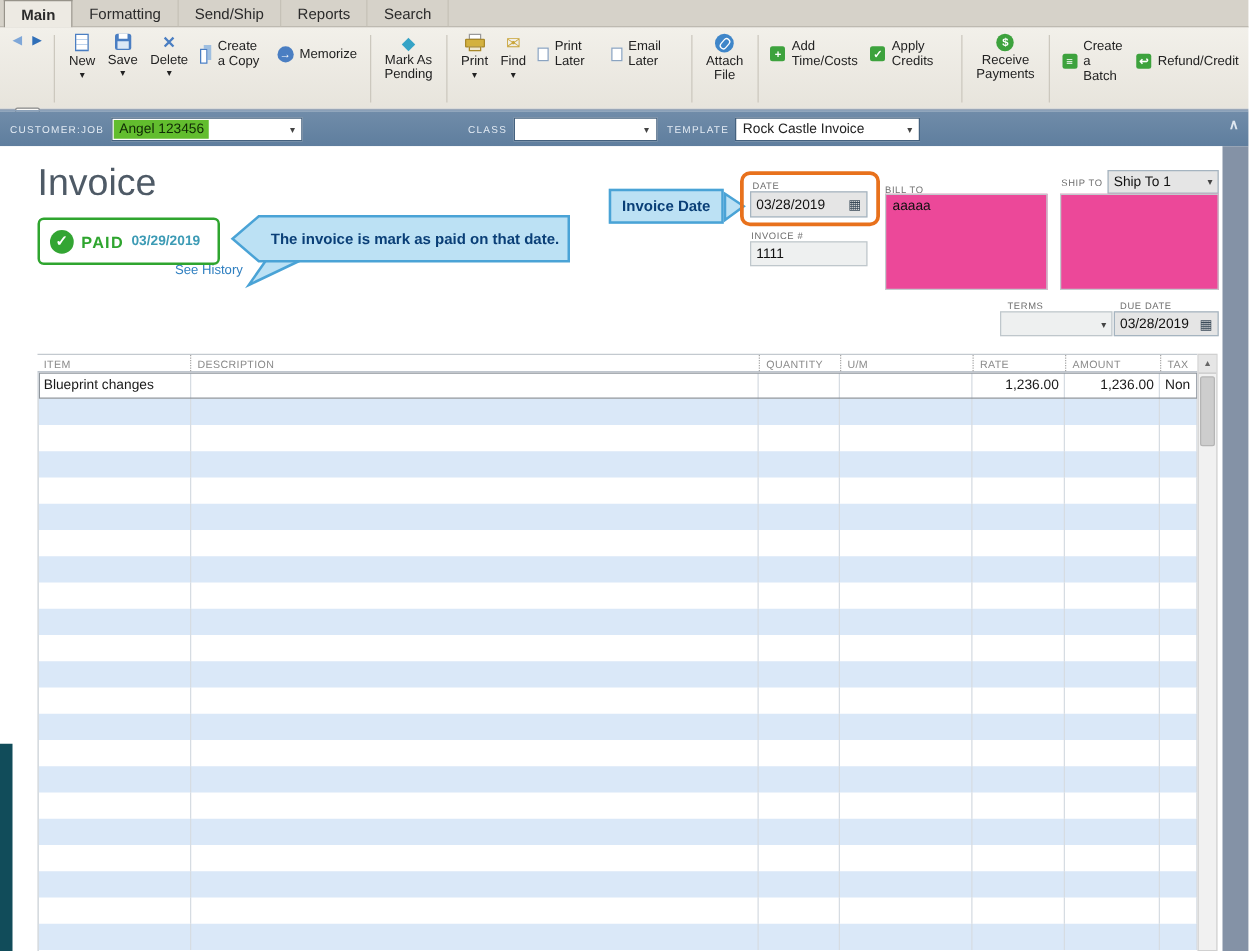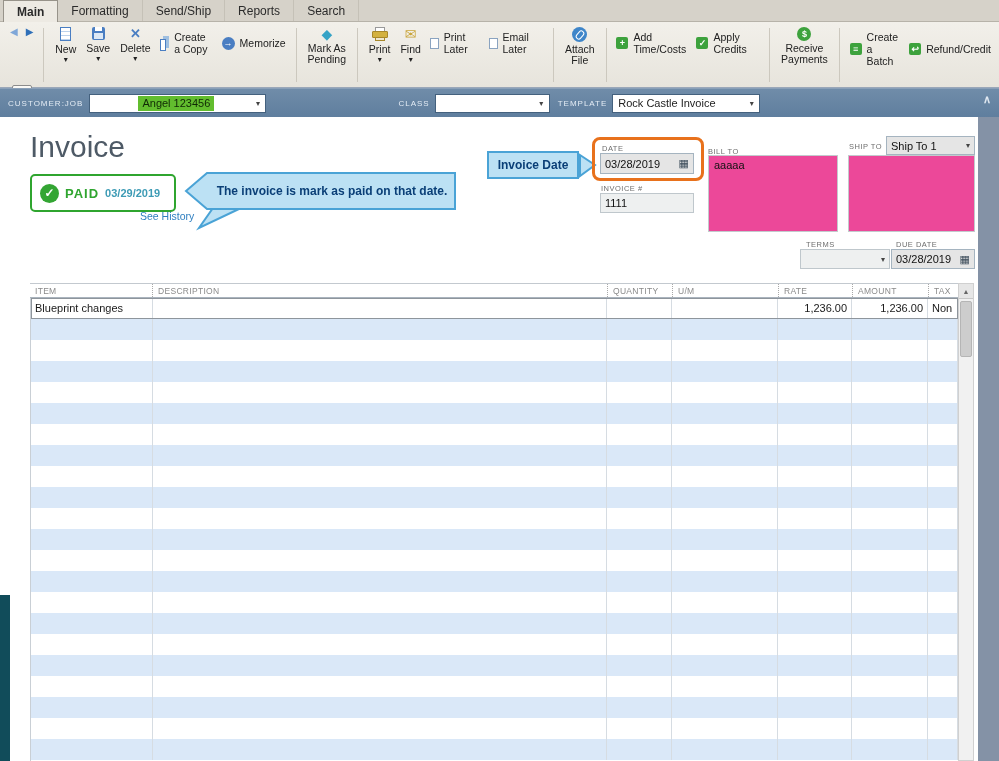--- a/index.html
+++ b/index.html
@@ -251,21 +251,21 @@
       </div>
       <div class="hitem">
         <span class="gi">↩</span>
         <span>Refund/Credit</span>
       </div>
     </div>
   </div>
 
   <div class="band">
     <span class="bandlabel" style="margin-left:8px;">CUSTOMER:JOB</span>
-    <div class="dd" style="width:177px; margin-left:6px;padding-left:47px;">
+    <div class="dd" style="width:153px; margin-left:6px;">
       <span class="cust-hl">Angel 123456</span>
       <span class="dd-arrow">▾</span>
     </div>
     <span class="bandlabel" style="margin-left:132px;">CLASS</span>
     <div class="dd" style="width:115px; margin-left:5px;">
       <span></span>
       <span class="dd-arrow">▾</span>
     </div>
     <span class="bandlabel" style="margin-left:8px;">TEMPLATE</span>
     <div class="dd" style="width:148px; margin-left:5px; padding-left:5px;">

